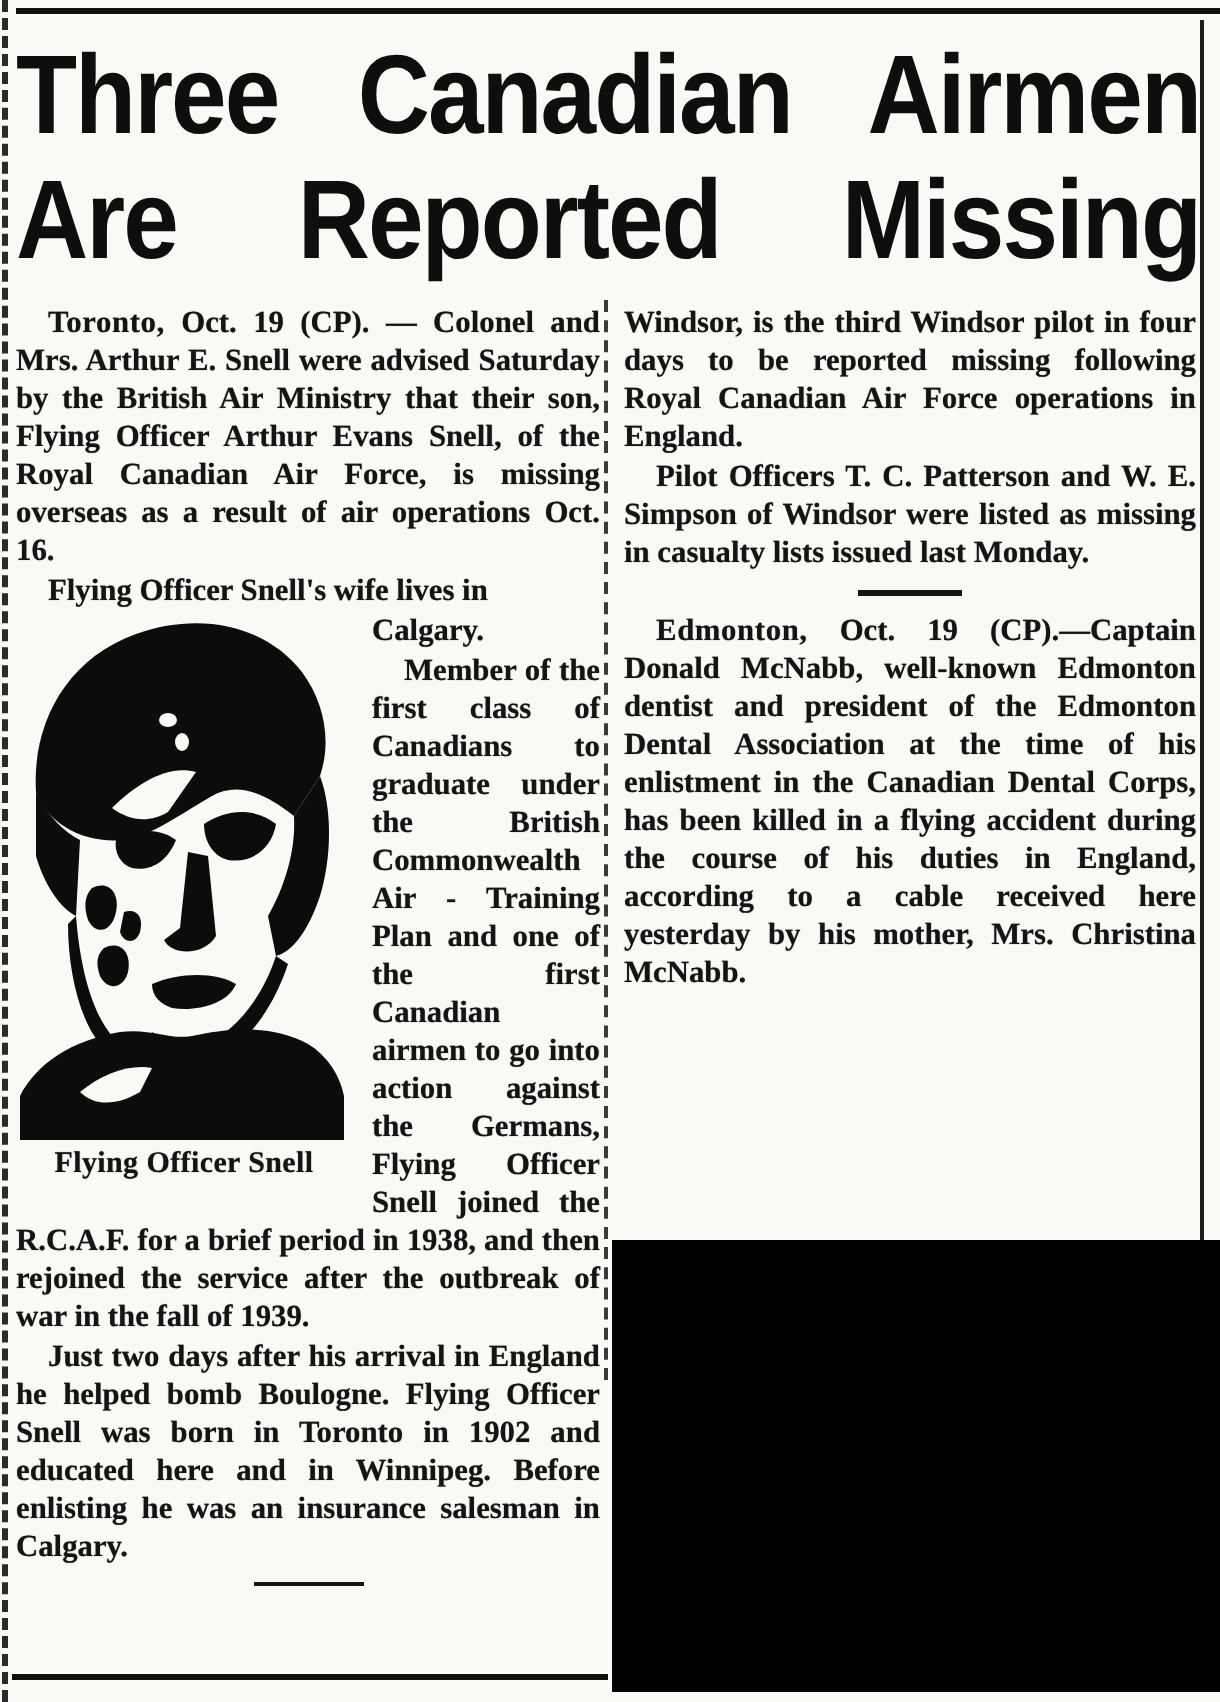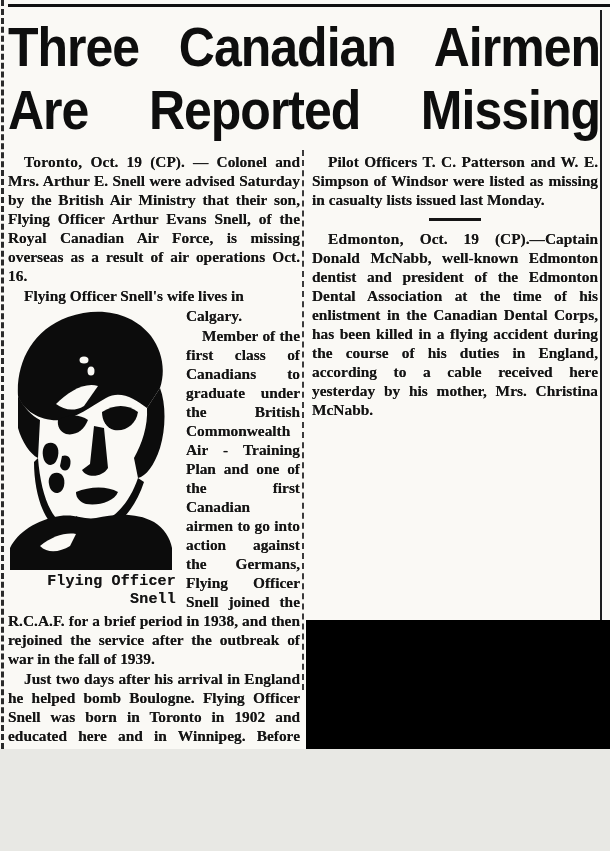--- a/index.html
+++ b/index.html
@@ -1,19 +1,19 @@
 <!DOCTYPE html>
 <html><head>
 <meta charset="utf-8">
 <title>Newspaper Clipping</title>
 <style>
   html,body{margin:0;padding:0;background:#e8e8e4;}
   .page{
     position:relative;
-    width:610px;height:749px;
+    width:610px;height:851px;
     margin:0 auto;
     background:#faf9f5;
     overflow:hidden;
     font-family:"Liberation Serif","DejaVu Serif",serif;
     color:#141414;
   }
   
   .top-rule{position:absolute;left:8px;top:4px;width:602px;height:3px;background:#101010;}
   .left-edge{position:absolute;left:1px;top:0;bottom:0;width:0;border-left:3px dashed #2b2b2b;}
   .right-edge{position:absolute;left:600px;top:10px;height:612px;width:2px;background:#1c1c1c;}
@@ -41,23 +41,23 @@
   .para{margin:0 0 1px 0;}
   .indent{text-indent:16px;}
   .dateline-para{margin-top:7px;}
   .dateline{font-weight:700;letter-spacing:0.3px;}
   .divider{width:55px;height:2px;background:#151515;margin:8px auto 7px auto;}
   .divider.heavy{height:3px;width:52px;margin:9px auto 8px auto;}
   
   .photo-float{float:left;width:168px;margin:2px 10px 2px 0;}
   .photo-float svg{display:block;width:162px;height:262px;margin-left:2px;}
   .photo-caption{
-    font-family:Liberation Mono, monospace;
+    font-family:Liberation Serif, serif;
     font-weight:700;font-size:15px;line-height:18px;
-    margin-top:3px;text-align:right;text-indent:0;letter-spacing:0.2px;
+    margin-top:3px;text-align:center;text-indent:0;letter-spacing:0.2px;
   }
 </style>
 </head>
 <body>
 
 <div class="page">
 
   <div class="top-rule"></div>
   <div class="left-edge"></div>
   <div class="right-edge"></div>
@@ -116,20 +116,21 @@
 
     <p class="para">Calgary.</p>
     <p class="para indent">Member of the first class of Canadians to graduate under the British Commonwealth Air - Training Plan and one of the first Canadian airmen to go into action against the Germans, Flying Officer Snell joined the R.C.A.F. for a brief period in 1938, and then rejoined the service after the outbreak of war in the fall of 1939.</p>
     <p class="para indent">Just two days after his arrival in England he helped bomb Boulogne. Flying Officer Snell was born in Toronto in 1902 and educated here and in Winnipeg. Before enlisting he was an insurance salesman in Calgary.</p>
 
     <div class="divider"></div>
 
   </div>
 
   <div class="col col-right">
+    <p class="para">Windsor, is the third Windsor pilot in four days to be reported missing following Royal Canadian Air Force operations in England.</p>
     <p class="para indent">Pilot Officers T. C. Patterson and W. E. Simpson of Windsor were listed as missing in casualty lists issued last Monday.</p>
 
     <div class="divider heavy"></div>
 
     <p class="para indent dateline-para"><span class="dateline">Edmonton,</span><span> Oct. 19 (CP).—Captain Donald McNabb, well-known Edmonton dentist and president of the Edmonton Dental Association at the time of his enlistment in the Canadian Dental Corps, has been killed in a flying accident during the course of his duties in England, according to a cable received here yesterday by his mother, Mrs. Christina McNabb.</span></p>
   </div>
 
   <div class="redaction"></div>
   <div class="bottom-left-rule"></div>
 

